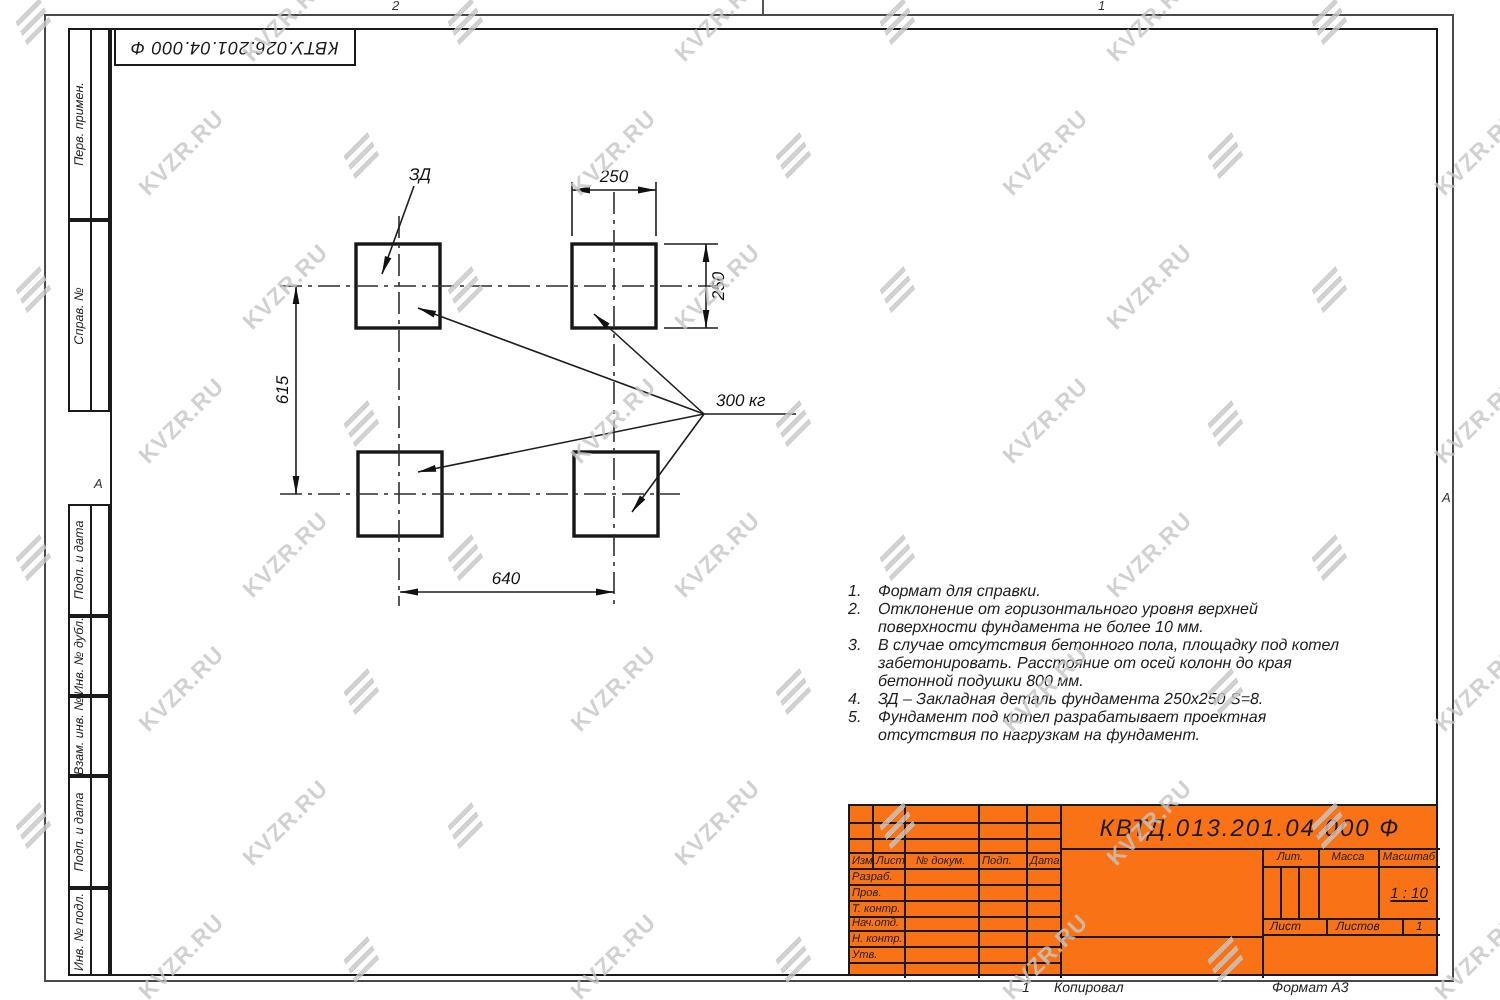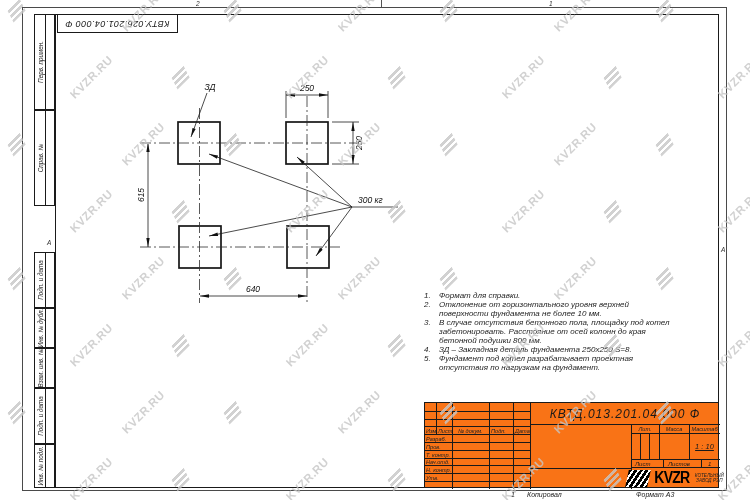--- a/index.html
+++ b/index.html
@@ -287,27 +287,17 @@
 
   <div class="tb-cell tb-center tb-label" style="left:206px;top:21px;width:28px;height:9px;">Лит.</div>
   <div class="tb-cell tb-center tb-label" style="left:234px;top:21px;width:30px;height:9px;">Масса</div>
   <div class="tb-cell tb-center tb-label" style="left:264px;top:21px;width:31px;height:9px;">Масштаб</div>
   <div class="tb-cell tb-center scaleval" style="left:264px;top:30px;width:31px;height:26px;text-decoration:underline;">1 : 10</div>
 
   <div class="tb-cell sheetrow" style="left:210px;top:57.5px;">Лист</div>
   <div class="tb-cell sheetrow" style="left:243px;top:57.5px;">Листов</div>
   <div class="tb-cell sheetrow" style="left:283px;top:57.5px;">1</div>
 
-  <div class="tb-cell tb-center" style="left:206px;top:64px;width:89px;height:22px;">
-    <div class="logo-wrap">
-      <div class="logo-mark"></div>
-      <span class="logo-txt">KVZR</span>
-      <span class="logo-cap">
-        <span>КОТЕЛЬНЫЙ</span><br>
-        <span>ЗАВОД РЭП</span>
-      </span>
-    </div>
-  </div>
 </div>
 
 <div class="abs foot" style="left:511px;top:491px;">1</div>
 <div class="abs foot" style="left:527px;top:491px;">Копировал</div>
 <div class="abs foot" style="left:636px;top:491px;">Формат А3</div>
 
 </body></html>

